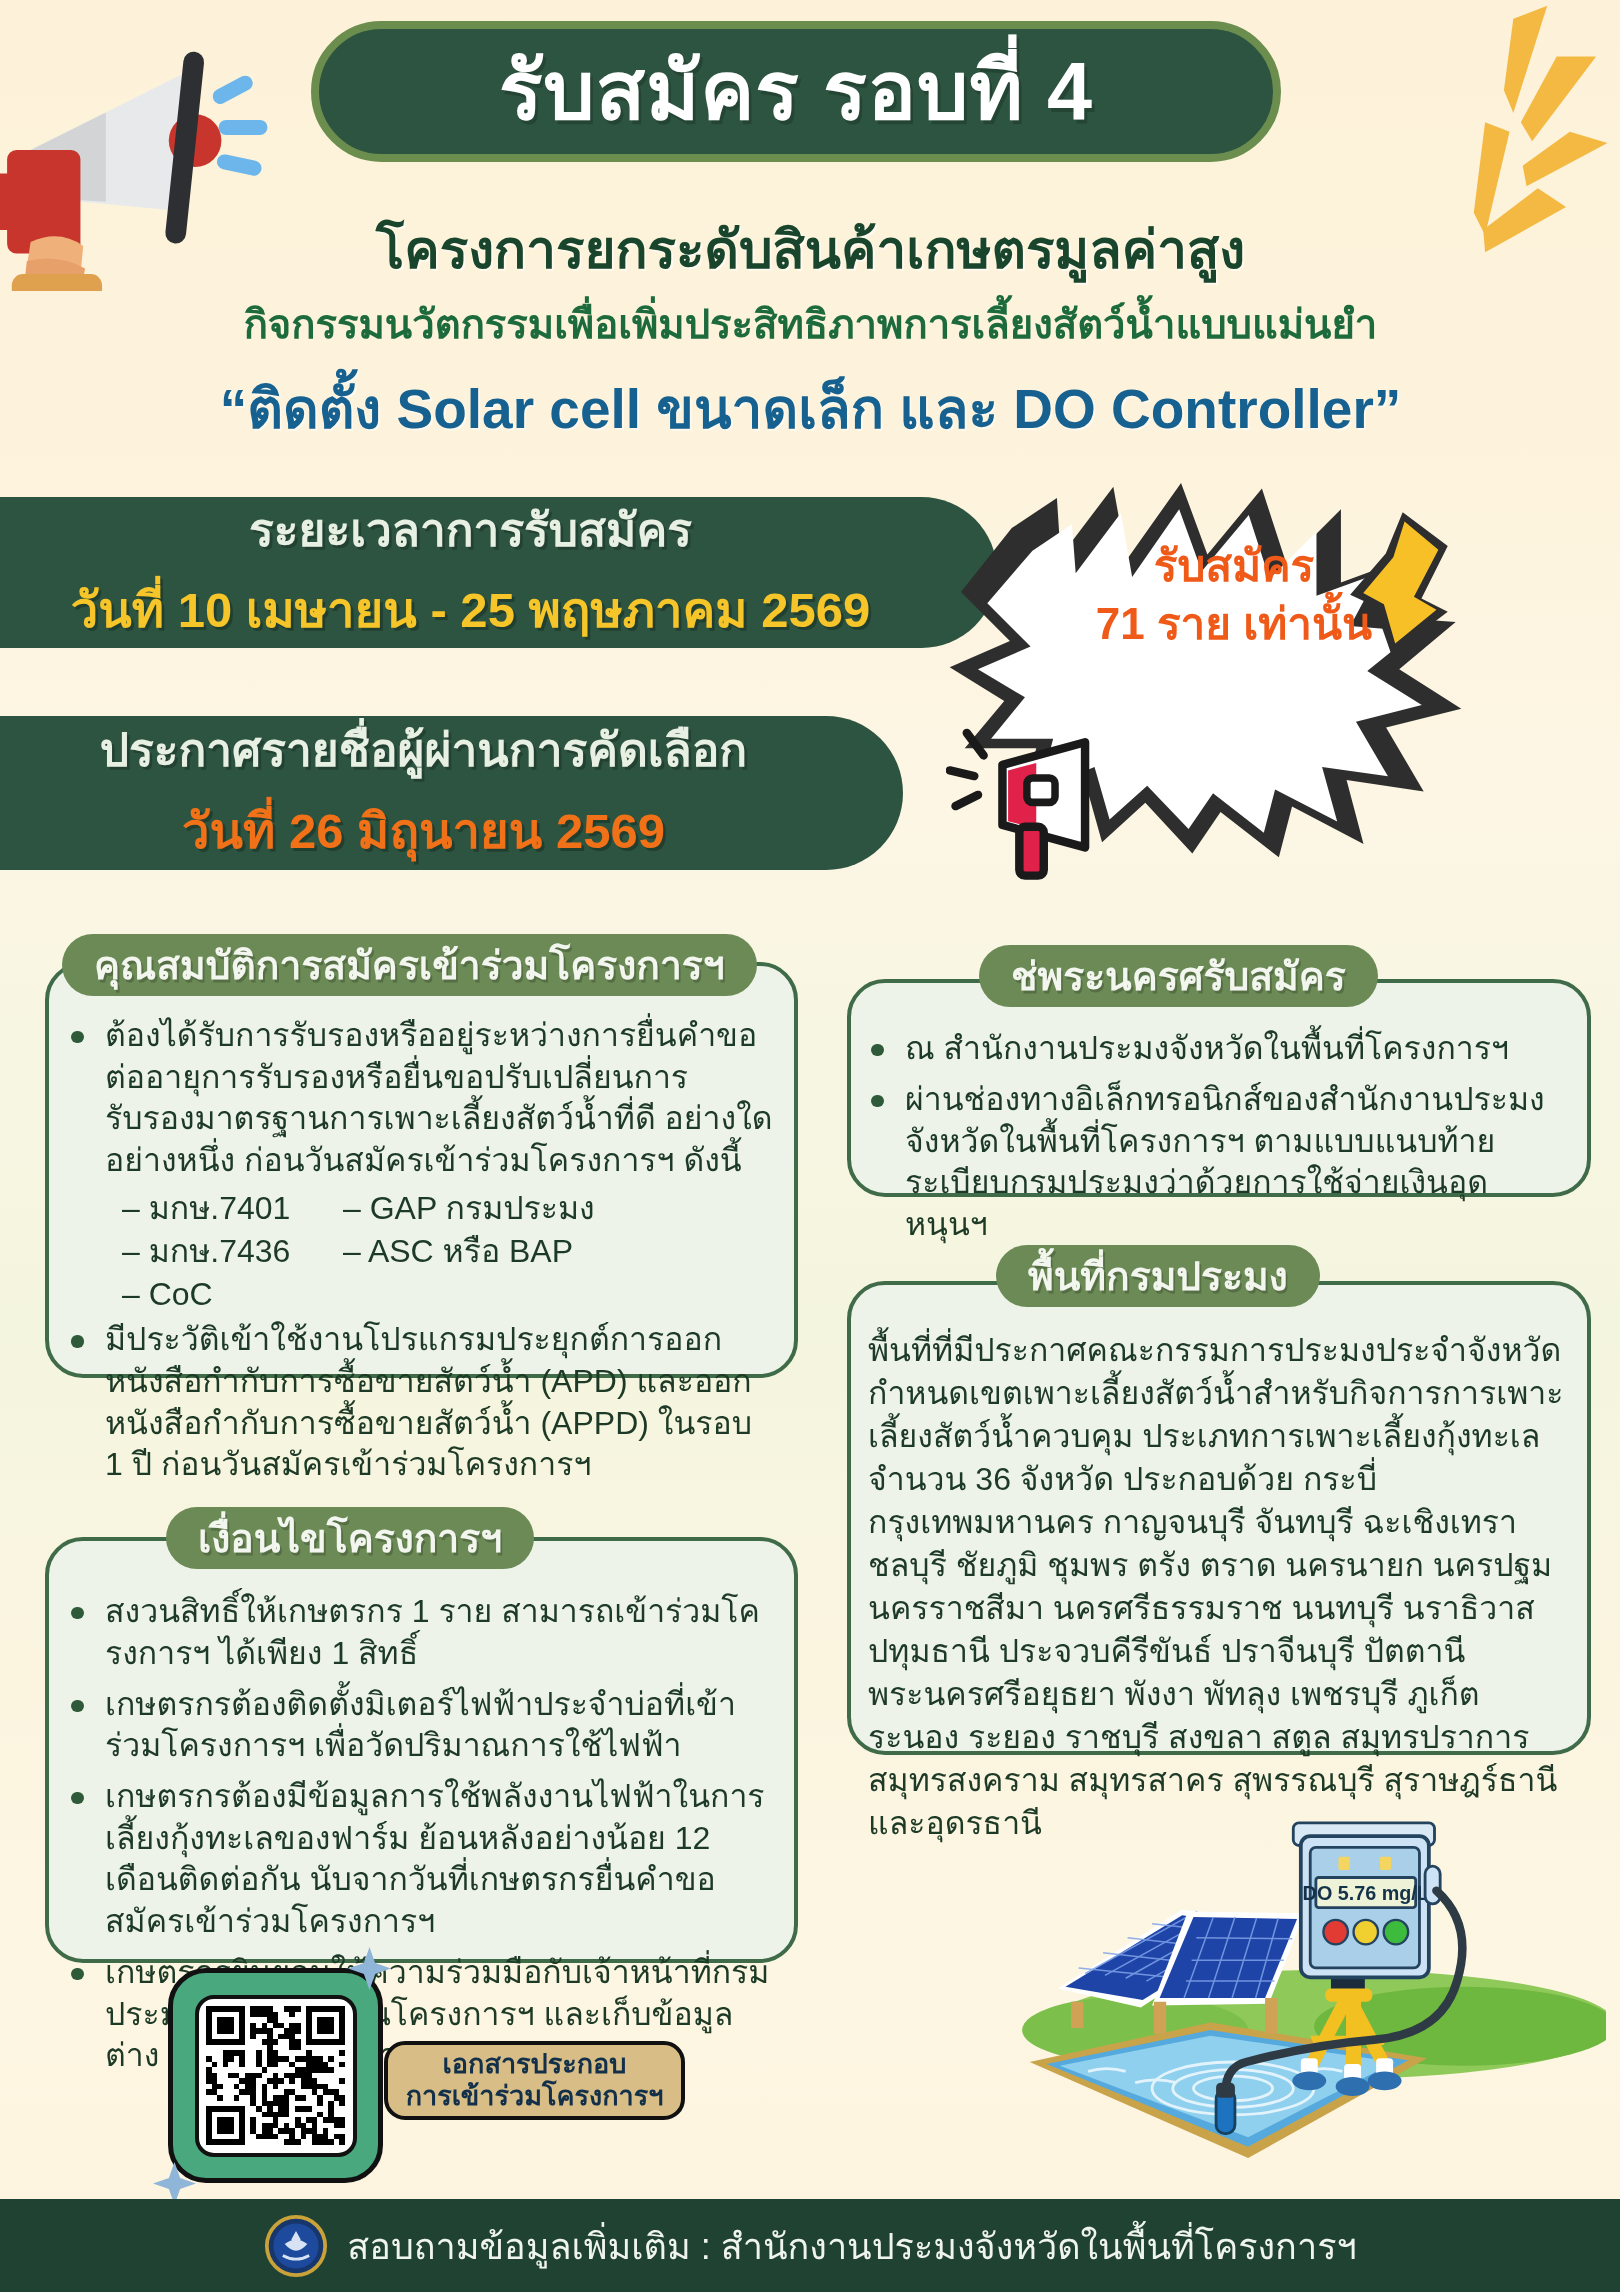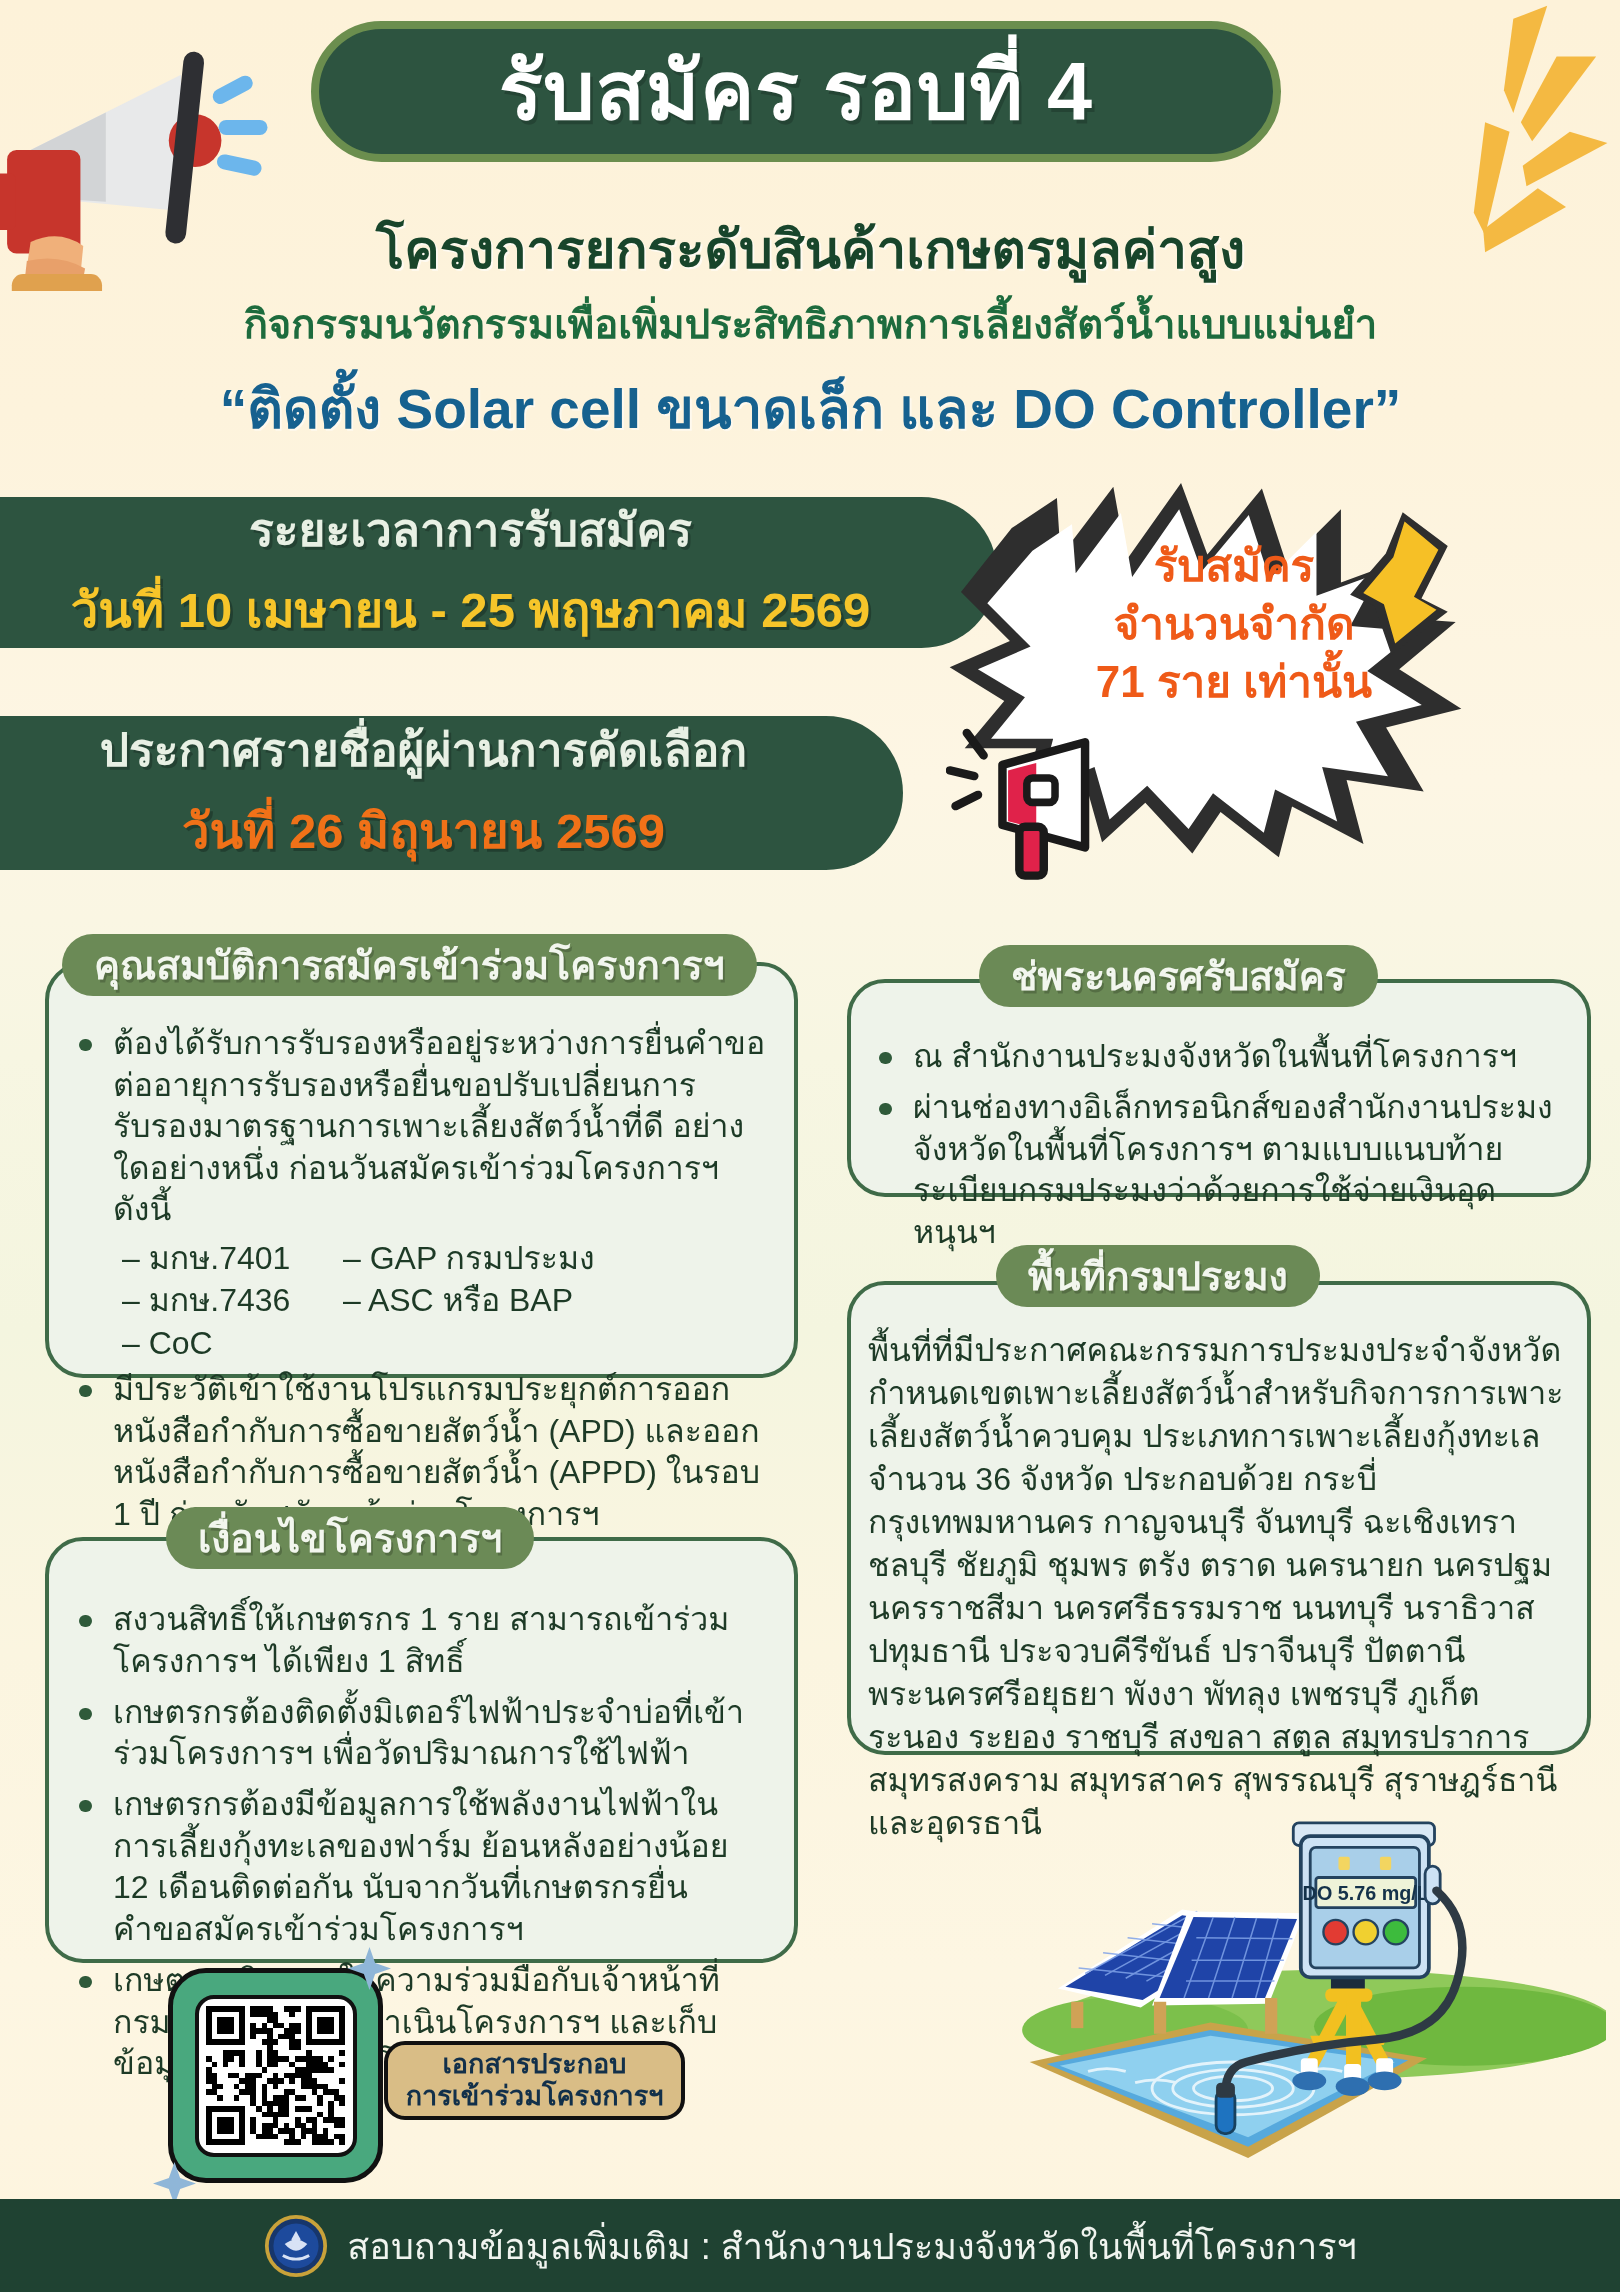--- a/index.html
+++ b/index.html
@@ -84,21 +84,21 @@
   .pill {
     position:absolute; background:#6b8a56; border-radius:45px;
     display:flex; align-items:center; justify-content:center;
     z-index:5; padding:0 32px;
   }
   .pill span {
     font-size:39px; font-weight:bold; color:#f2f6ee;
     text-shadow: 1.9px 2.8px 0 rgba(0,0,0,.20); white-space:nowrap;
   }
 
-  ul.blist { list-style:none; margin:8px; padding:0; }
+  ul.blist { list-style:none; margin:0; padding:0; }
   ul.blist > li {
     position:relative; padding-left:43px; margin-bottom:9.4px;
     font-size:32px; line-height:1.30; color:#1d3a26;
   }
   ul.blist > li::before {
     content:""; position:absolute; left:9.4px; top:16px;
     width:12.2px; height:12.2px; border-radius:50%; background:#2f5a3a;
   }
   .sub-line { font-size:32px; line-height:1.34; color:#1d3a26; display:flex; }
   .sub-line .c1 { width:221px; }
@@ -203,21 +203,20 @@
            L424 46 L424 124 L500 96 L466 160 L546 166 L486 216 L552 258 L472 278
            L512 346 L430 334 L448 402 L372 362 L358 416 L296 368 L266 412 L216 358
            L170 400 L152 336 L84 364 L100 300 L24 300 L66 250 L8 214 L72 186 L20 134 Z" fill="#2e2e2e"></path>
   <path d="M96 90 L138 62 L142 114 L190 50 L202 118 L252 46 L276 112 L326 52 L348 120
            L398 70 L398 138 L464 114 L434 170 L504 176 L452 218 L510 254 L440 272
            L474 330 L404 320 L420 378 L354 344 L342 390 L288 348 L262 386 L218 340
            L178 376 L162 320 L104 344 L118 290 L52 290 L88 246 L38 216 L94 192 L48 146 Z" fill="#ffffff"></path>
 </svg>
 <div class="burst-txt">
   <div>รับสมัคร</div>
-  <div>จำนวนจำกัด</div>
   <div>71 ราย เท่านั้น</div>
 </div>
 <svg class="deco" style="left:1337px; top:508px; width:122px; height:151px; z-index:4;" viewBox="0 0 130 160">
   <path d="M70 4 L118 40 L90 96 L118 110 L58 156 L40 104 L14 92 L52 48 Z" fill="#2e2e2e"></path>
   <path d="M72 14 L108 44 L82 94 L106 108 L62 144 L50 102 L28 90 L60 52 Z" fill="#f6c026"></path>
 </svg>
 <svg class="mega-burst" viewBox="0 0 200 180">
   <g stroke="#1a1a1a" stroke-width="9" fill="none" stroke-linecap="round">
     <path d="M22 18 L40 42"></path>
       <path d="M4 58 L30 64"></path>

